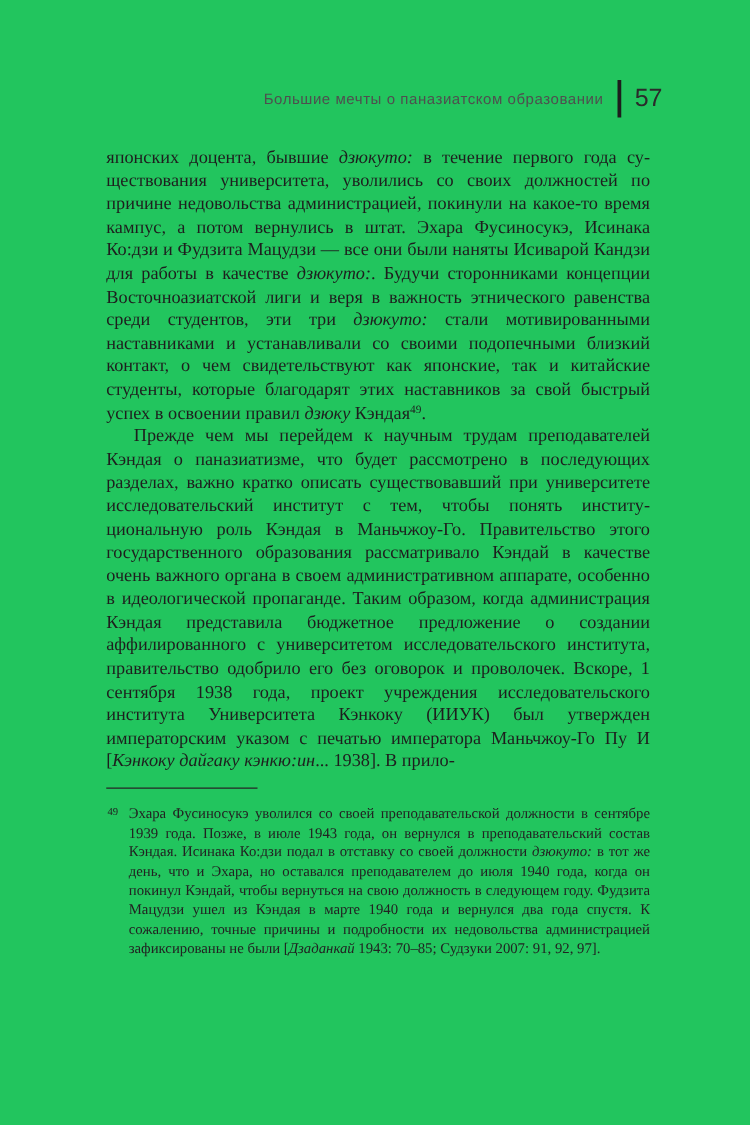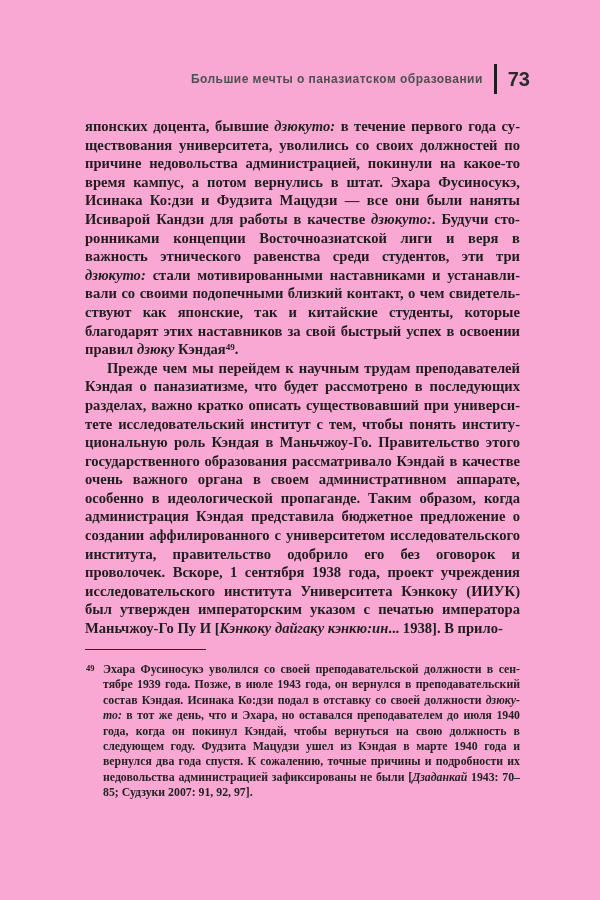--- a/index.html
+++ b/index.html
@@ -86,26 +86,26 @@
     position: absolute;
     left: 1px;
     top: 2px;
     font-size: 8.5px;
     line-height: 1;
   }
 </style>
 </head>
 <body>
 
-<div class="page" style="background: #f9a8d4; color: rgb(30, 30, 30); font-weight: bold;">
+<div class="page" style="background: #22c55e; color: rgb(30, 30, 30);">
 
   <header class="pagehead">
     <span class="running-head" style="color: rgb(79, 79, 79);">Большие мечты о паназиатском образовании</span>
     <span class="head-bar" style="background: rgb(29, 29, 29);"></span>
-    <span class="page-num">73</span>
+    <span class="page-num">57</span>
   </header>
 
   <main class="text-block" id="body-block" lang="ru">
       <p><span>японских доцента, бывшие </span><em>дзюкуто:</em><span> в течение первого года су­ществования университета, уволились со своих должностей по причине недовольства админи­страцией, покинули на какое-то время кампус, а потом вернулись в штат. Эхара Фусиносукэ, Исинака Ко:дзи и Фудзита Мацудзи — все они были наняты Исиварой Кандзи для работы в качестве </span><em>дзюкуто:</em><span>. Будучи сто­ронниками концепции Восточно­азиатской лиги и веря в важность этни­ческого равенства среди студентов, эти три </span><em>дзюкуто:</em><span> стали мотивиро­ванными наставниками и устанавли­вали со своими подопечными близкий контакт, о чем свидетель­ствуют как япон­ские, так и китайские студенты, которые благодарят этих настав­ников за свой быстрый успех в освоении правил </span><em>дзюку</em><span> Кэндая</span><sup class="body-sup">49</sup><span>.</span></p>
       <p class="indent"><span>Прежде чем мы перейдем к научным трудам преподава­телей Кэндая о паназиатизме, что будет рассмотрено в последующих разделах, важно кратко описать существовав­ший при универси­тете исследователь­ский институт с тем, чтобы понять институ­циональную роль Кэндая в Маньчжоу-Го. Правительство этого государствен­ного образования рассматривало Кэндай в качестве очень важного органа в своем администра­тивном аппарате, особенно в идеологи­ческой пропаганде. Таким образом, когда администрация Кэндая представила бюджетное предложение о создании аффилирован­ного с университетом исследователь­ского института, правительство одобрило его без оговорок и проволочек. Вскоре, 1 сентября 1938 года, проект учреждения исследователь­ского института Университета Кэнкоку (ИИУК) был утвержден императорским указом с печатью императора Маньчжоу-Го Пу И [</span><em>Кэнкоку дайгаку кэнкю:ин</em><span>... 1938]. В прило-</span></p>
     </main>
 
   <div class="fn-rule"></div>
 
   <section class="footnote" id="footnote-block" lang="ru"><sup class="fn-marker">49</sup><span>Эхара Фусиносукэ уволился со своей преподаватель­ской должности в сен­тябре 1939 года. Позже, в июле 1943 года, он вернулся в преподаватель­ский состав Кэндая. Исинака Ко:дзи подал в отставку со своей должности </span><em>дзюку­то:</em><span> в тот же день, что и Эхара, но оставался преподава­телем до июля 1940 года, когда он покинул Кэндай, чтобы вернуться на свою долж­ность в следующем году. Фудзита Мацудзи ушел из Кэндая в марте 1940 года и вернулся два года спустя. К сожалению, точные причины и подроб­ности их недоволь­ства администра­цией зафиксиро­ваны не были [</span><em>Дзаданкай</em><span> 1943: 70–85; Судзуки 2007: 91, 92, 97].</span></section>

